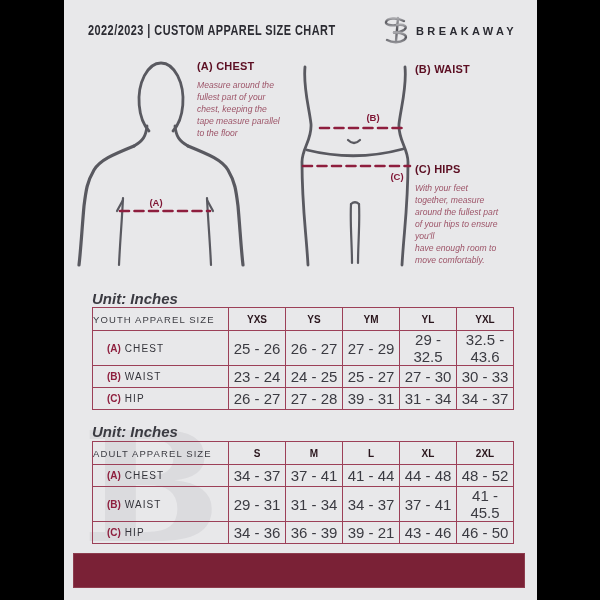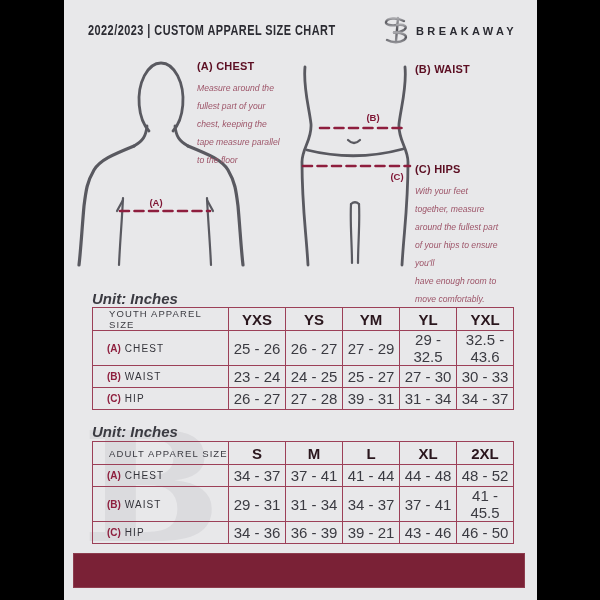--- a/index.html
+++ b/index.html
@@ -27,35 +27,35 @@
   .fig path{fill:none;stroke:#595960;stroke-linecap:round;stroke-linejoin:round;}
   .fig .thin{stroke-width:2.2;}
   .fig .mid{stroke-width:2.8;}
   .fig .thick{stroke-width:3.2;}
   .fig .dash{stroke:#8e1e3e;stroke-width:2.6;stroke-dasharray:9 5.5;}
   .fig text{fill:#7e1433;font-weight:bold;font-size:9.5px;font-family:"Liberation Sans",sans-serif;}
 
   
   .sec{position:absolute;width:102px;}
   .sec h3{margin:0;font-size:11px;font-weight:bold;color:#5c0f23;letter-spacing:.2px;}
-  .sec p{margin:7px 0 0 0;font-size:8.6px;line-height:18px;font-style:italic;
+  .sec p{margin:7px 0 0 0;font-size:8.6px;line-height:12px;font-style:italic;
     color:#9d5468;white-space:pre-line;}
 
   
   .tbl-title{position:absolute;left:28px;width:421px;text-align:center;
     font-size:11px;font-weight:bold;color:#33333a;letter-spacing:.3px;}
   .tbl-unit{position:absolute;left:28px;width:421px;text-align:left;
     font-size:15px;font-style:italic;font-weight:bold;color:#3a3a41;}
   .sizetbl{position:absolute;left:28px;width:421px;border-collapse:collapse;table-layout:fixed;}
   .sizetbl th,.sizetbl td{border:1px solid #9c4058;background:transparent;
     font-size:15px;color:#3b3b42;text-align:center;padding:0;}
   .sizetbl col.c0{width:136px;} .sizetbl col.cs{width:57px;}
   .sizetbl thead tr{height:23px;} .sizetbl tbody tr{height:22px;}
-  .sizetbl th.lbl{font-weight:normal;letter-spacing:1.1px;text-align:left;padding-left:16px;font-size:9.5px;}
-  .sizetbl th.size{font-weight:bold;font-size:15px;color:#2a161d;}
+  .sizetbl th.lbl{font-weight:normal;letter-spacing:1.1px;text-align:left;padding-left:0;font-size:9.5px;}
+  .sizetbl th.size{font-weight:bold;font-size:10px;color:#2a161d;}
   .sizetbl td.lbl{text-align:left;padding-left:14px;font-size:10px;letter-spacing:1.1px;color:#33333a;}
   .sizetbl td.lbl b{color:#8e1f3e;letter-spacing:0;}
 
   .footer-bar{position:absolute;left:9px;top:553px;width:452px;height:35px;
     background:#7a2136;border:1px solid #8d3c4e;box-sizing:border-box;}
 </style>
 </head>
 <body>
 
 <div class="page">

